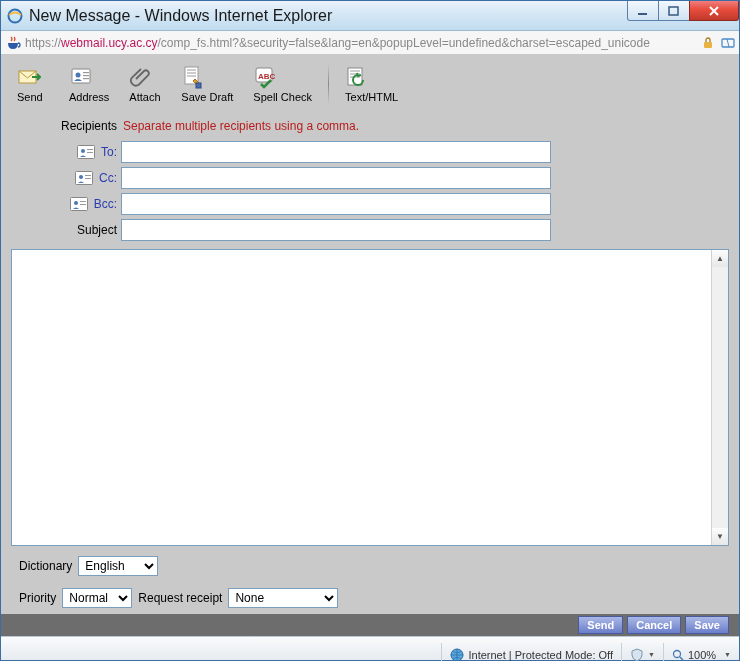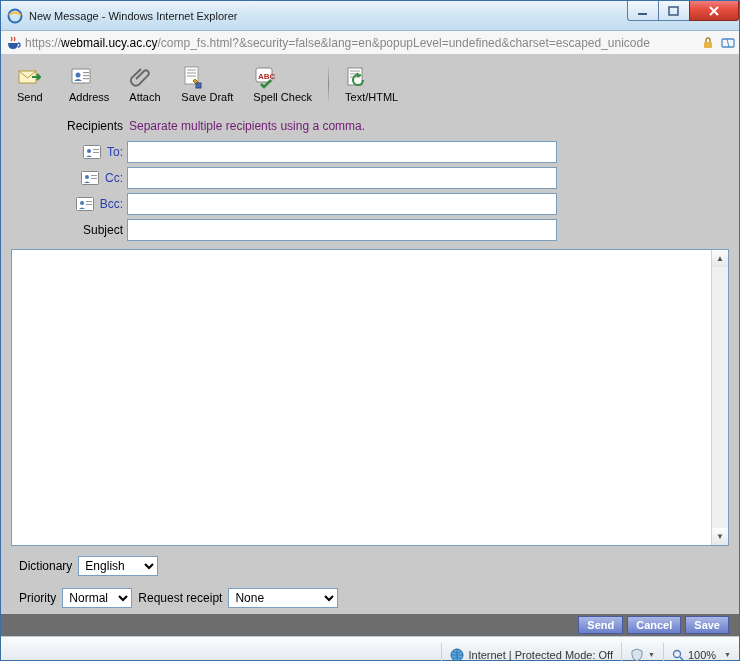--- a/index.html
+++ b/index.html
@@ -27,21 +27,21 @@
   align-items: center;
   padding: 0 0 0 6px;
   border-bottom: 1px solid #9eb8d0;
 }
 .titlebar .favicon {
   width: 16px; height: 16px;
   margin-right: 6px;
 }
 .titlebar .title-text {
   color: #1a1a1a;
-  font-size: 11px;
+  font-size: 16px;
   flex: 1;
 }
 .window-controls {
   display: flex;
   gap: 0;
   align-items: flex-start;
   height: 100%;
 }
 .win-btn {
   width: 32px; height: 20px;
@@ -74,21 +74,21 @@
   padding: 0 4px;
 }
 .addressbar .coffee-icon { width: 16px; height: 16px; margin-right: 4px; }
 .url-box {
   flex: 1;
   color: #888;
   font-size: 12px;
   white-space: nowrap;
   overflow: hidden;
 }
-.url-box .dark { color: #000000; }
+.url-box .dark { color: #be185d; }
 .lock-icon {
   width: 14px; height: 14px;
   margin: 0 6px;
 }
 .refresh-icon {
   width: 14px; height: 14px;
 }
 .content-frame {
   flex: 1;
   display: flex;
@@ -133,35 +133,34 @@
 }
 .field-label-cell {
   width: 120px;
   text-align: right;
   padding-right: 4px;
   display: flex;
   align-items: center;
   justify-content: flex-end;
   gap: 6px;
   font-size: 12px;
-  margin-left: 6px;
 }
 .field-label-cell.with-icon .addr-icon { width: 18px; height: 14px; }
 .field-link { color: #2a3db0; cursor: pointer; }
 .field-input-cell { flex: 1; display: flex; }
 .text-input {
   width: 430px;
   height: 22px;
   border: 1px solid #7a9ebd;
   background: #fff;
   padding: 0 4px;
   font-size: 12px;
 }
 .recipients-hint {
-  color: #701a75;
+  color: #b91c1c;
   font-size: 12px;
   padding: 0 0 0 2px;
 }
 .body-area {
   flex: 1;
   background: #c9c9c9;
   padding: 6px 10px 4px 10px;
   display: flex;
 }
 .body-wrap {

